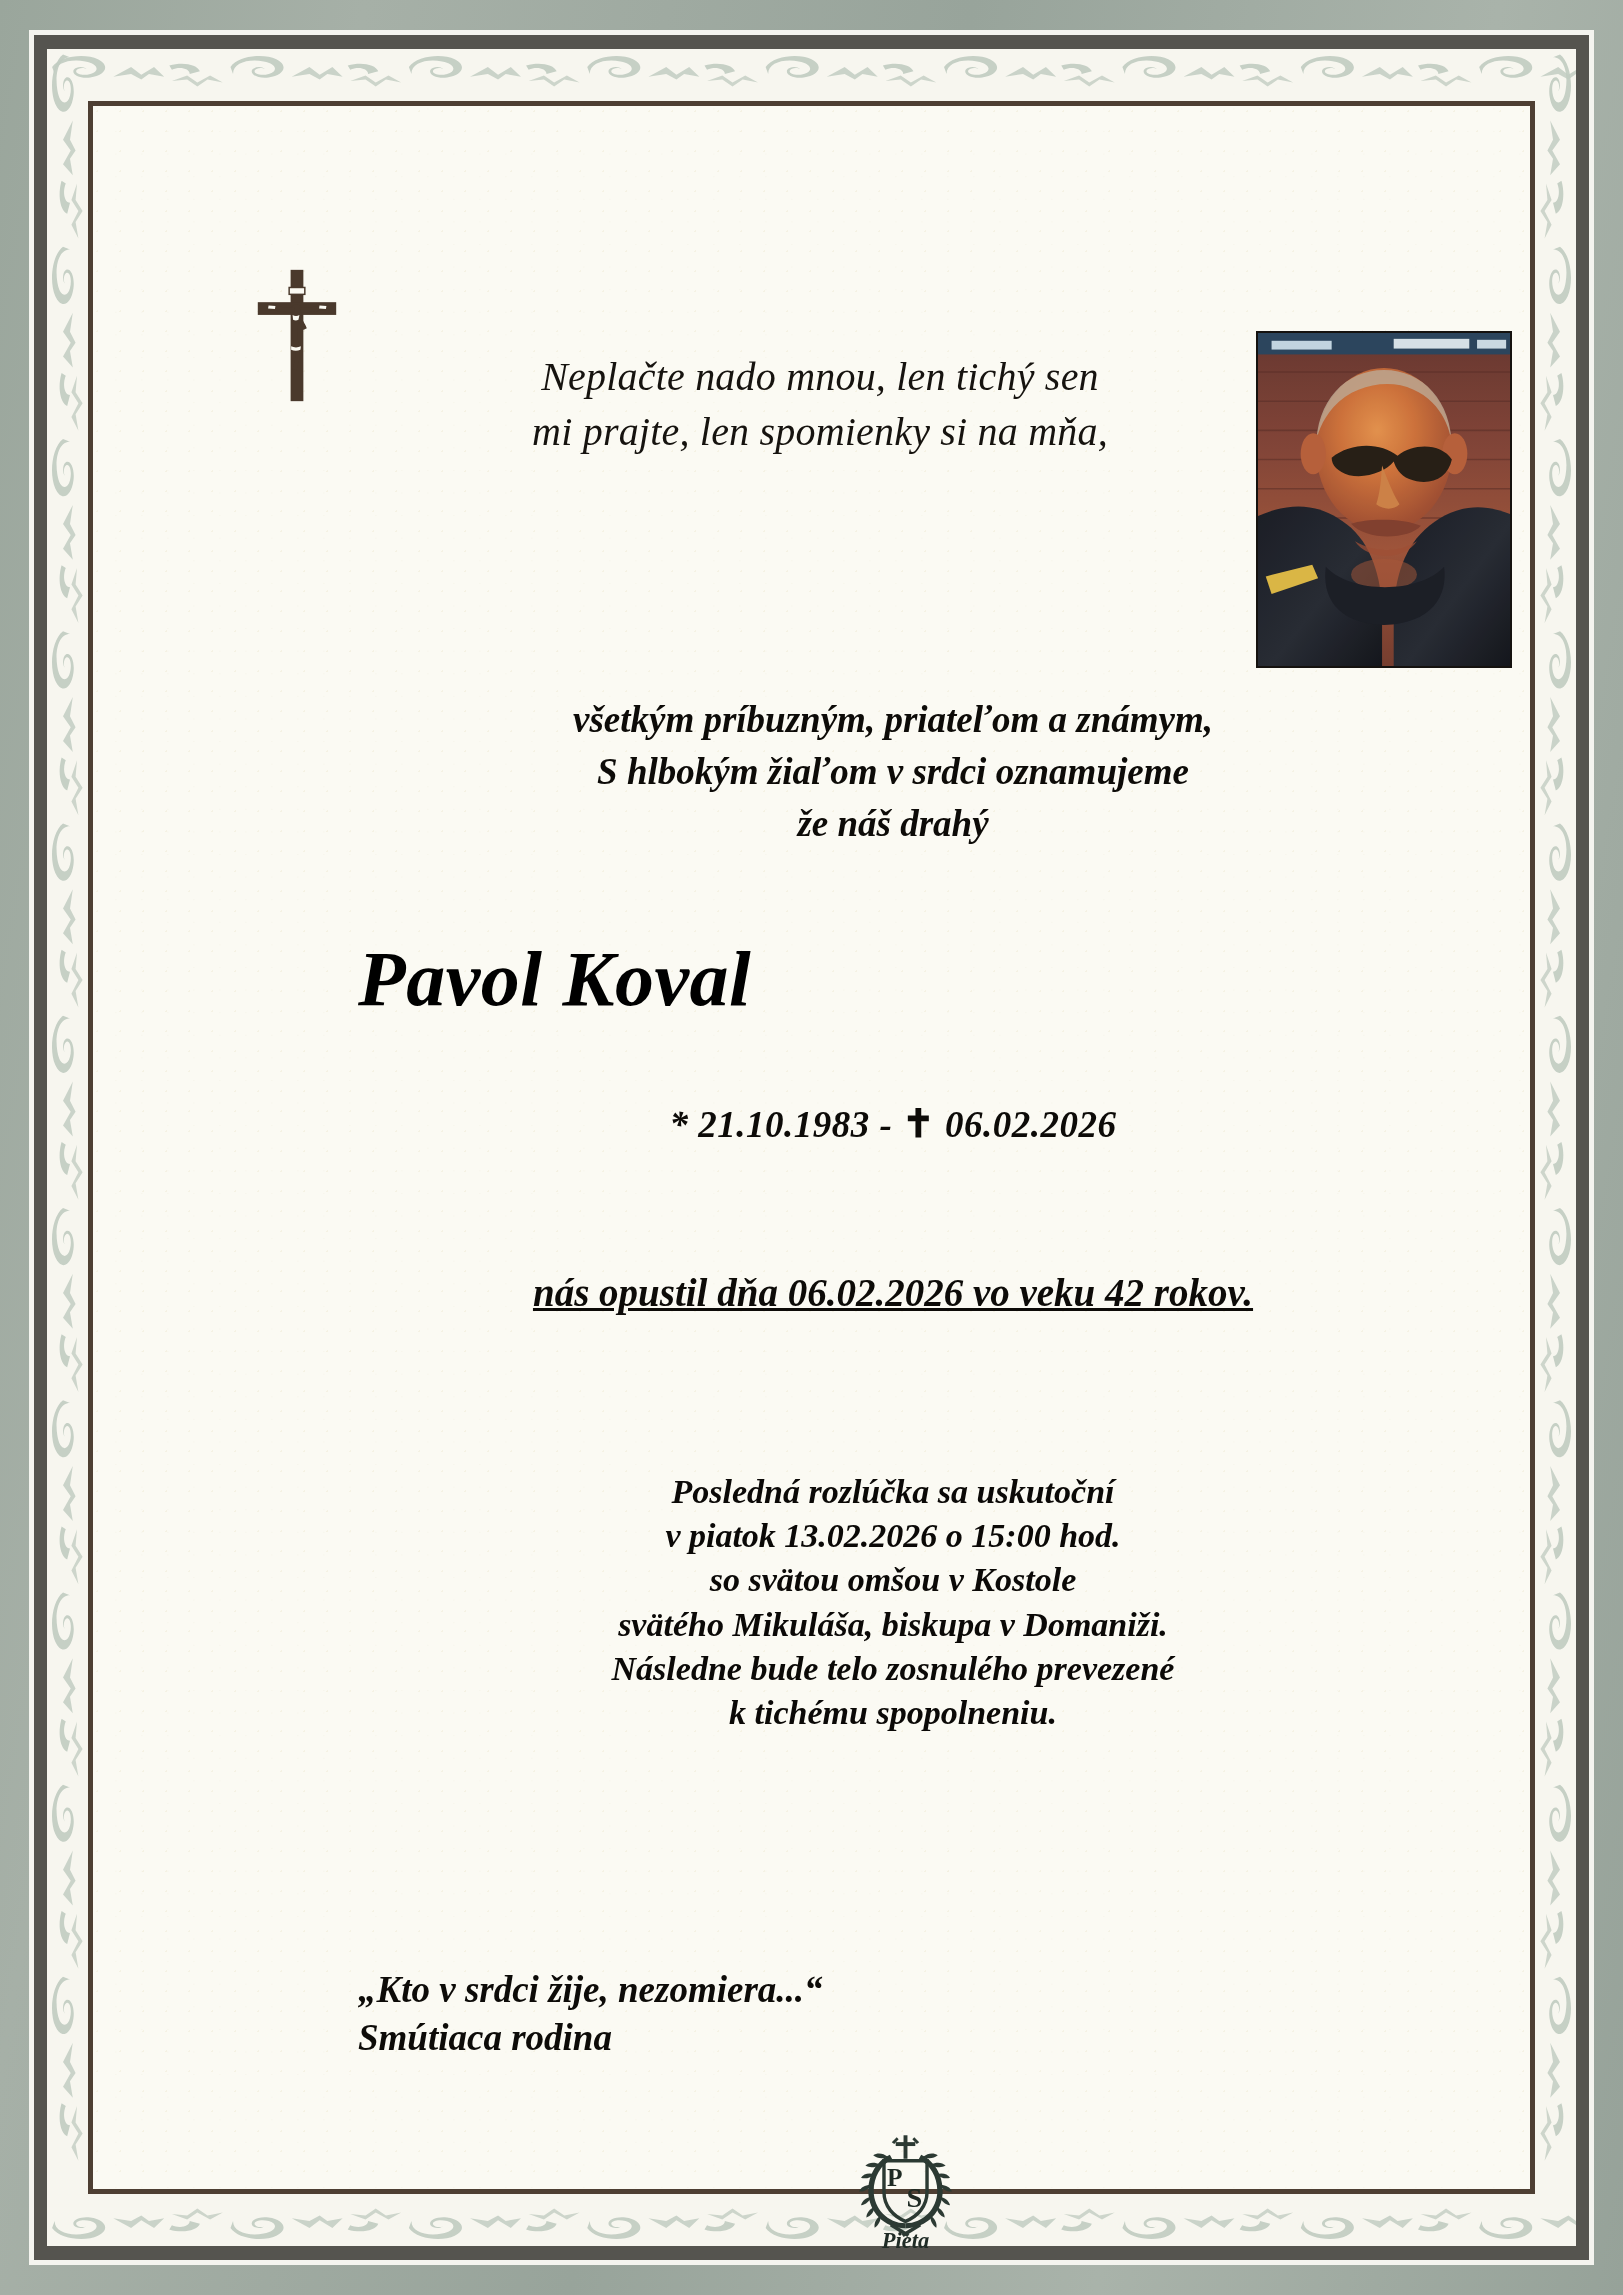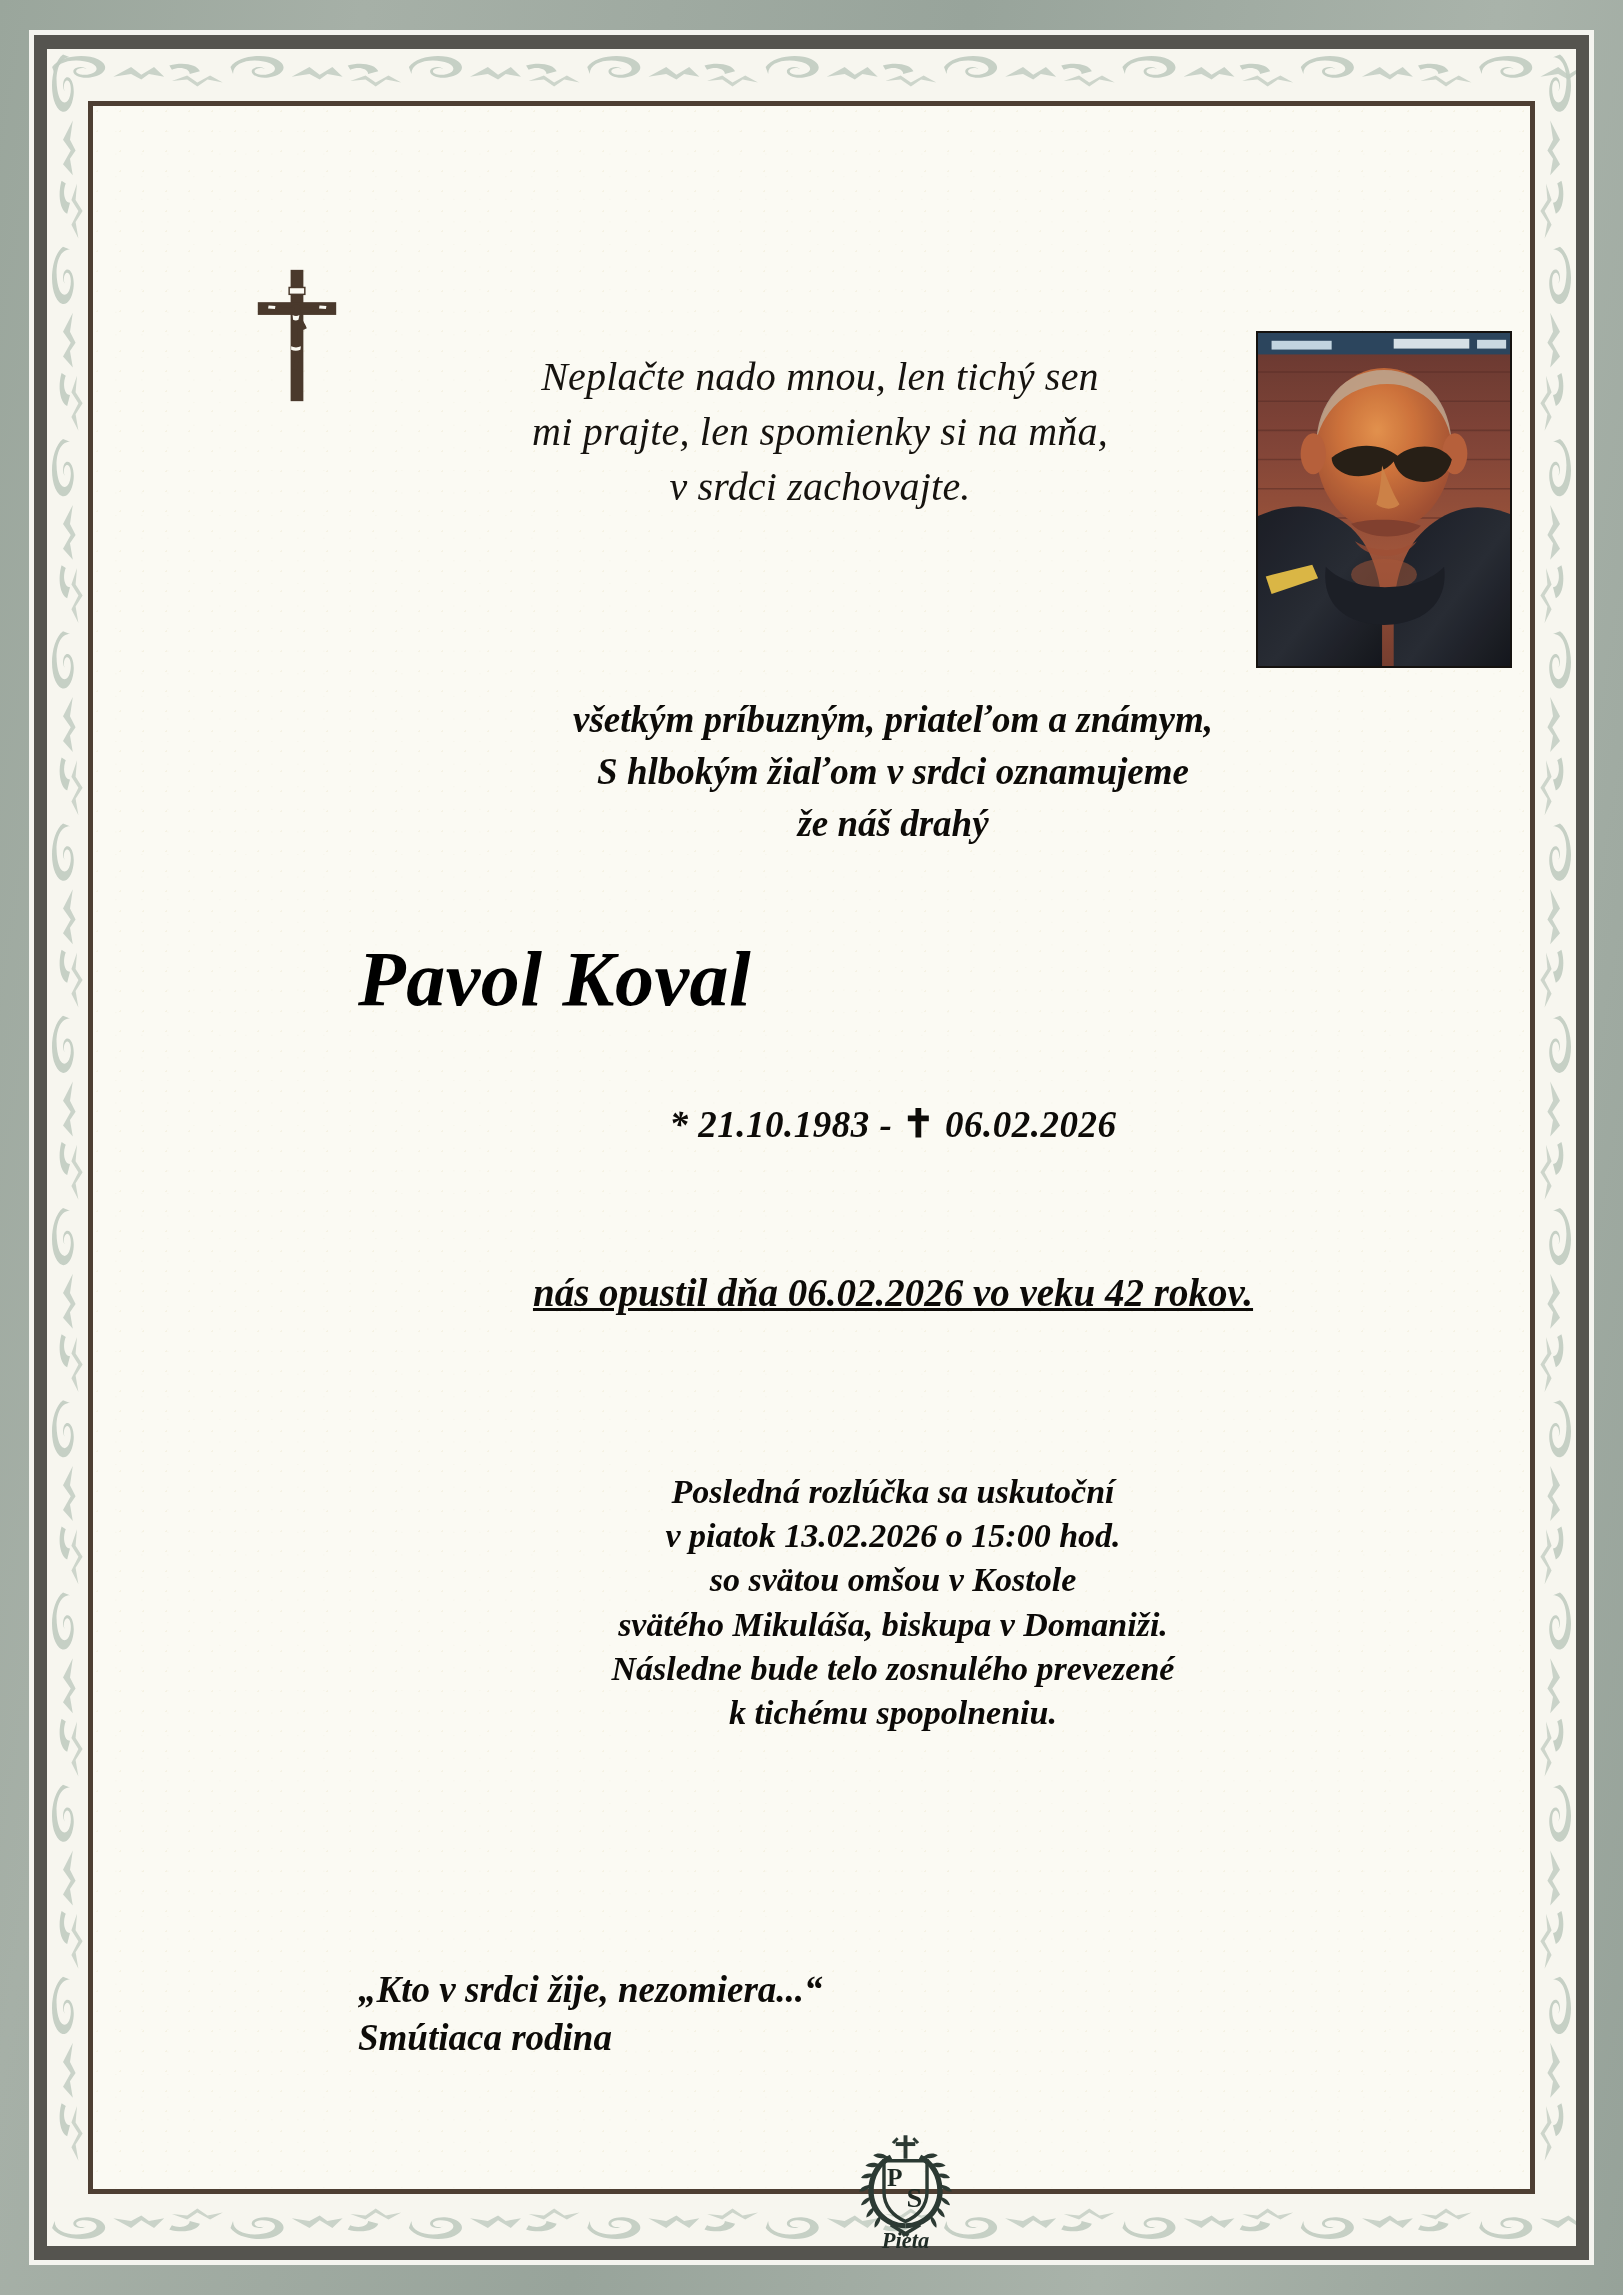--- a/index.html
+++ b/index.html
@@ -365,21 +365,20 @@
           <path d="M100,214 C120,226 146,226 164,214 C150,234 114,234 100,214 Z" fill="#a8543a" opacity=".75"></path>
           <ellipse cx="130" cy="248" rx="34" ry="16" fill="#b35d3e" opacity=".5"></ellipse>
           <path d="M70,240 C96,268 166,268 192,240 C196,270 180,298 130,300 C80,298 66,270 70,240 Z" fill="#1e2129"></path>
           <rect width="260" height="342" fill="#000" opacity=".06"></rect>
         </svg>
       </div>
 
       <div class="poem">
         <div>Neplačte nado mnou, len tichý sen</div>
         <div>mi prajte, len spomienky si na mňa,</div>
-        <div>v srdci zachovajte.</div>
       </div>
 
       <div class="announce">
         <div>všetkým príbuzným, priateľom a známym,</div>
         <div>S hlbokým žiaľom v srdci oznamujeme</div>
         <div>že náš drahý</div>
       </div>
 
       <div class="deceased-name">Pavol Koval</div>
 

